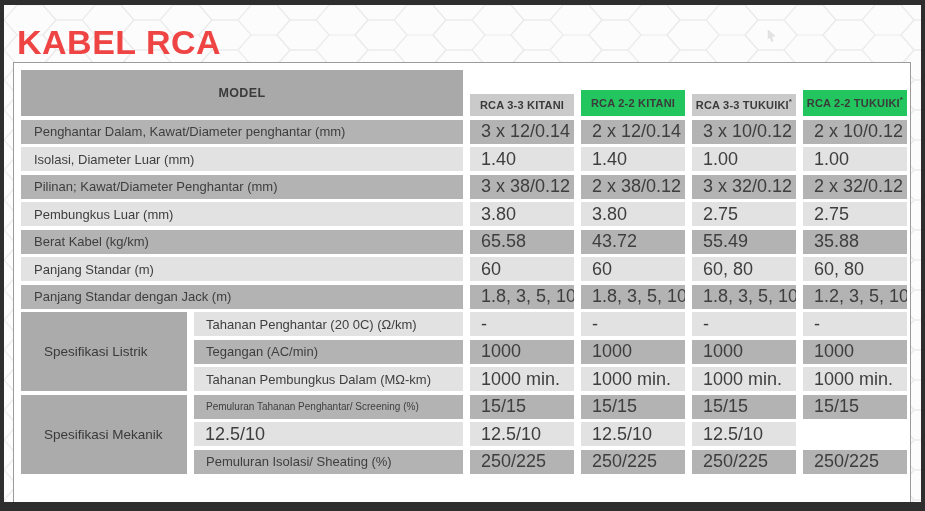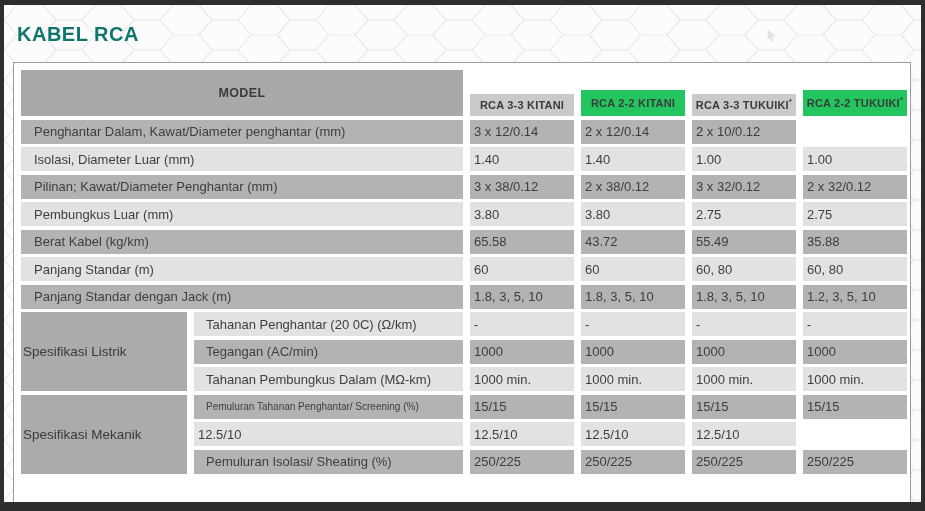--- a/index.html
+++ b/index.html
@@ -21,24 +21,24 @@
   .hex-bg {
     position: absolute;
     inset: 0;
     width: 100%;
     height: 100%;
   }
   .title {
     position: absolute;
     left: 13px;
     top: 18px;
-    font-size: 20px;
+    font-size: 34px;
     font-weight: 800;
     letter-spacing: 0.5px;
-    color: #0f766e;
+    color: #ef4444;
     z-index: 2;
   }
   .cursor {
     position: absolute;
     left: 763px;
     top: 25px;
     z-index: 3;
     opacity: 0.55;
   }
   .panel {
@@ -65,27 +65,27 @@
     align-items: center;
     color: #3e3e3e;
     font-size: 13px;
     overflow: hidden;
     white-space: nowrap;
   }
   .c-label { grid-column: 1 / 3; padding-left: 13px; }
   .c-group {
     grid-column: 1;
     grid-row: span 3;
-    padding-left: 2px;
+    padding-left: 23px;
     background: #ababab;
     font-size: 13.5px;
     color: #3a3a3a;
   }
   .c-sub { grid-column: 2; padding-left: 12px; }
-  .c-val { padding-left: 4px; font-size: 13px; }
+  .c-val { padding-left: 11px; font-size: 18px; }
   .head {
     justify-content: center;
     font-weight: bold;
     font-size: 11px;
     color: #3b3b3b;
     letter-spacing: 0.2px;
   }
   .head sup { font-size: 8px; line-height: 0; margin-top: -6px; }
   .h-model {
     grid-column: 1 / 3;
@@ -141,20 +141,21 @@
           <sup>*</sup>
       </div>
       <div class="cell head h-dark">
         <span>RCA 2-2 TUKUIKI</span>
           <sup>*</sup>
       </div>
 
       <div class="cell c-label r-dark">Penghantar Dalam, Kawat/Diameter penghantar (mm)</div>
       <div class="cell c-val r-dark">3 x 12/0.14</div>
       <div class="cell c-val r-dark">2 x 12/0.14</div>
+      <div class="cell c-val r-dark">3 x 10/0.12</div>
       <div class="cell c-val r-dark">2 x 10/0.12</div>
 
       <div class="cell c-label r-light">Isolasi, Diameter Luar (mm)</div>
       <div class="cell c-val r-light">1.40</div>
       <div class="cell c-val r-light">1.40</div>
       <div class="cell c-val r-light">1.00</div>
       <div class="cell c-val r-light">1.00</div>
 
       <div class="cell c-label r-dark">Pilinan; Kawat/Diameter Penghantar (mm)</div>
       <div class="cell c-val r-dark">3 x 38/0.12</div>

